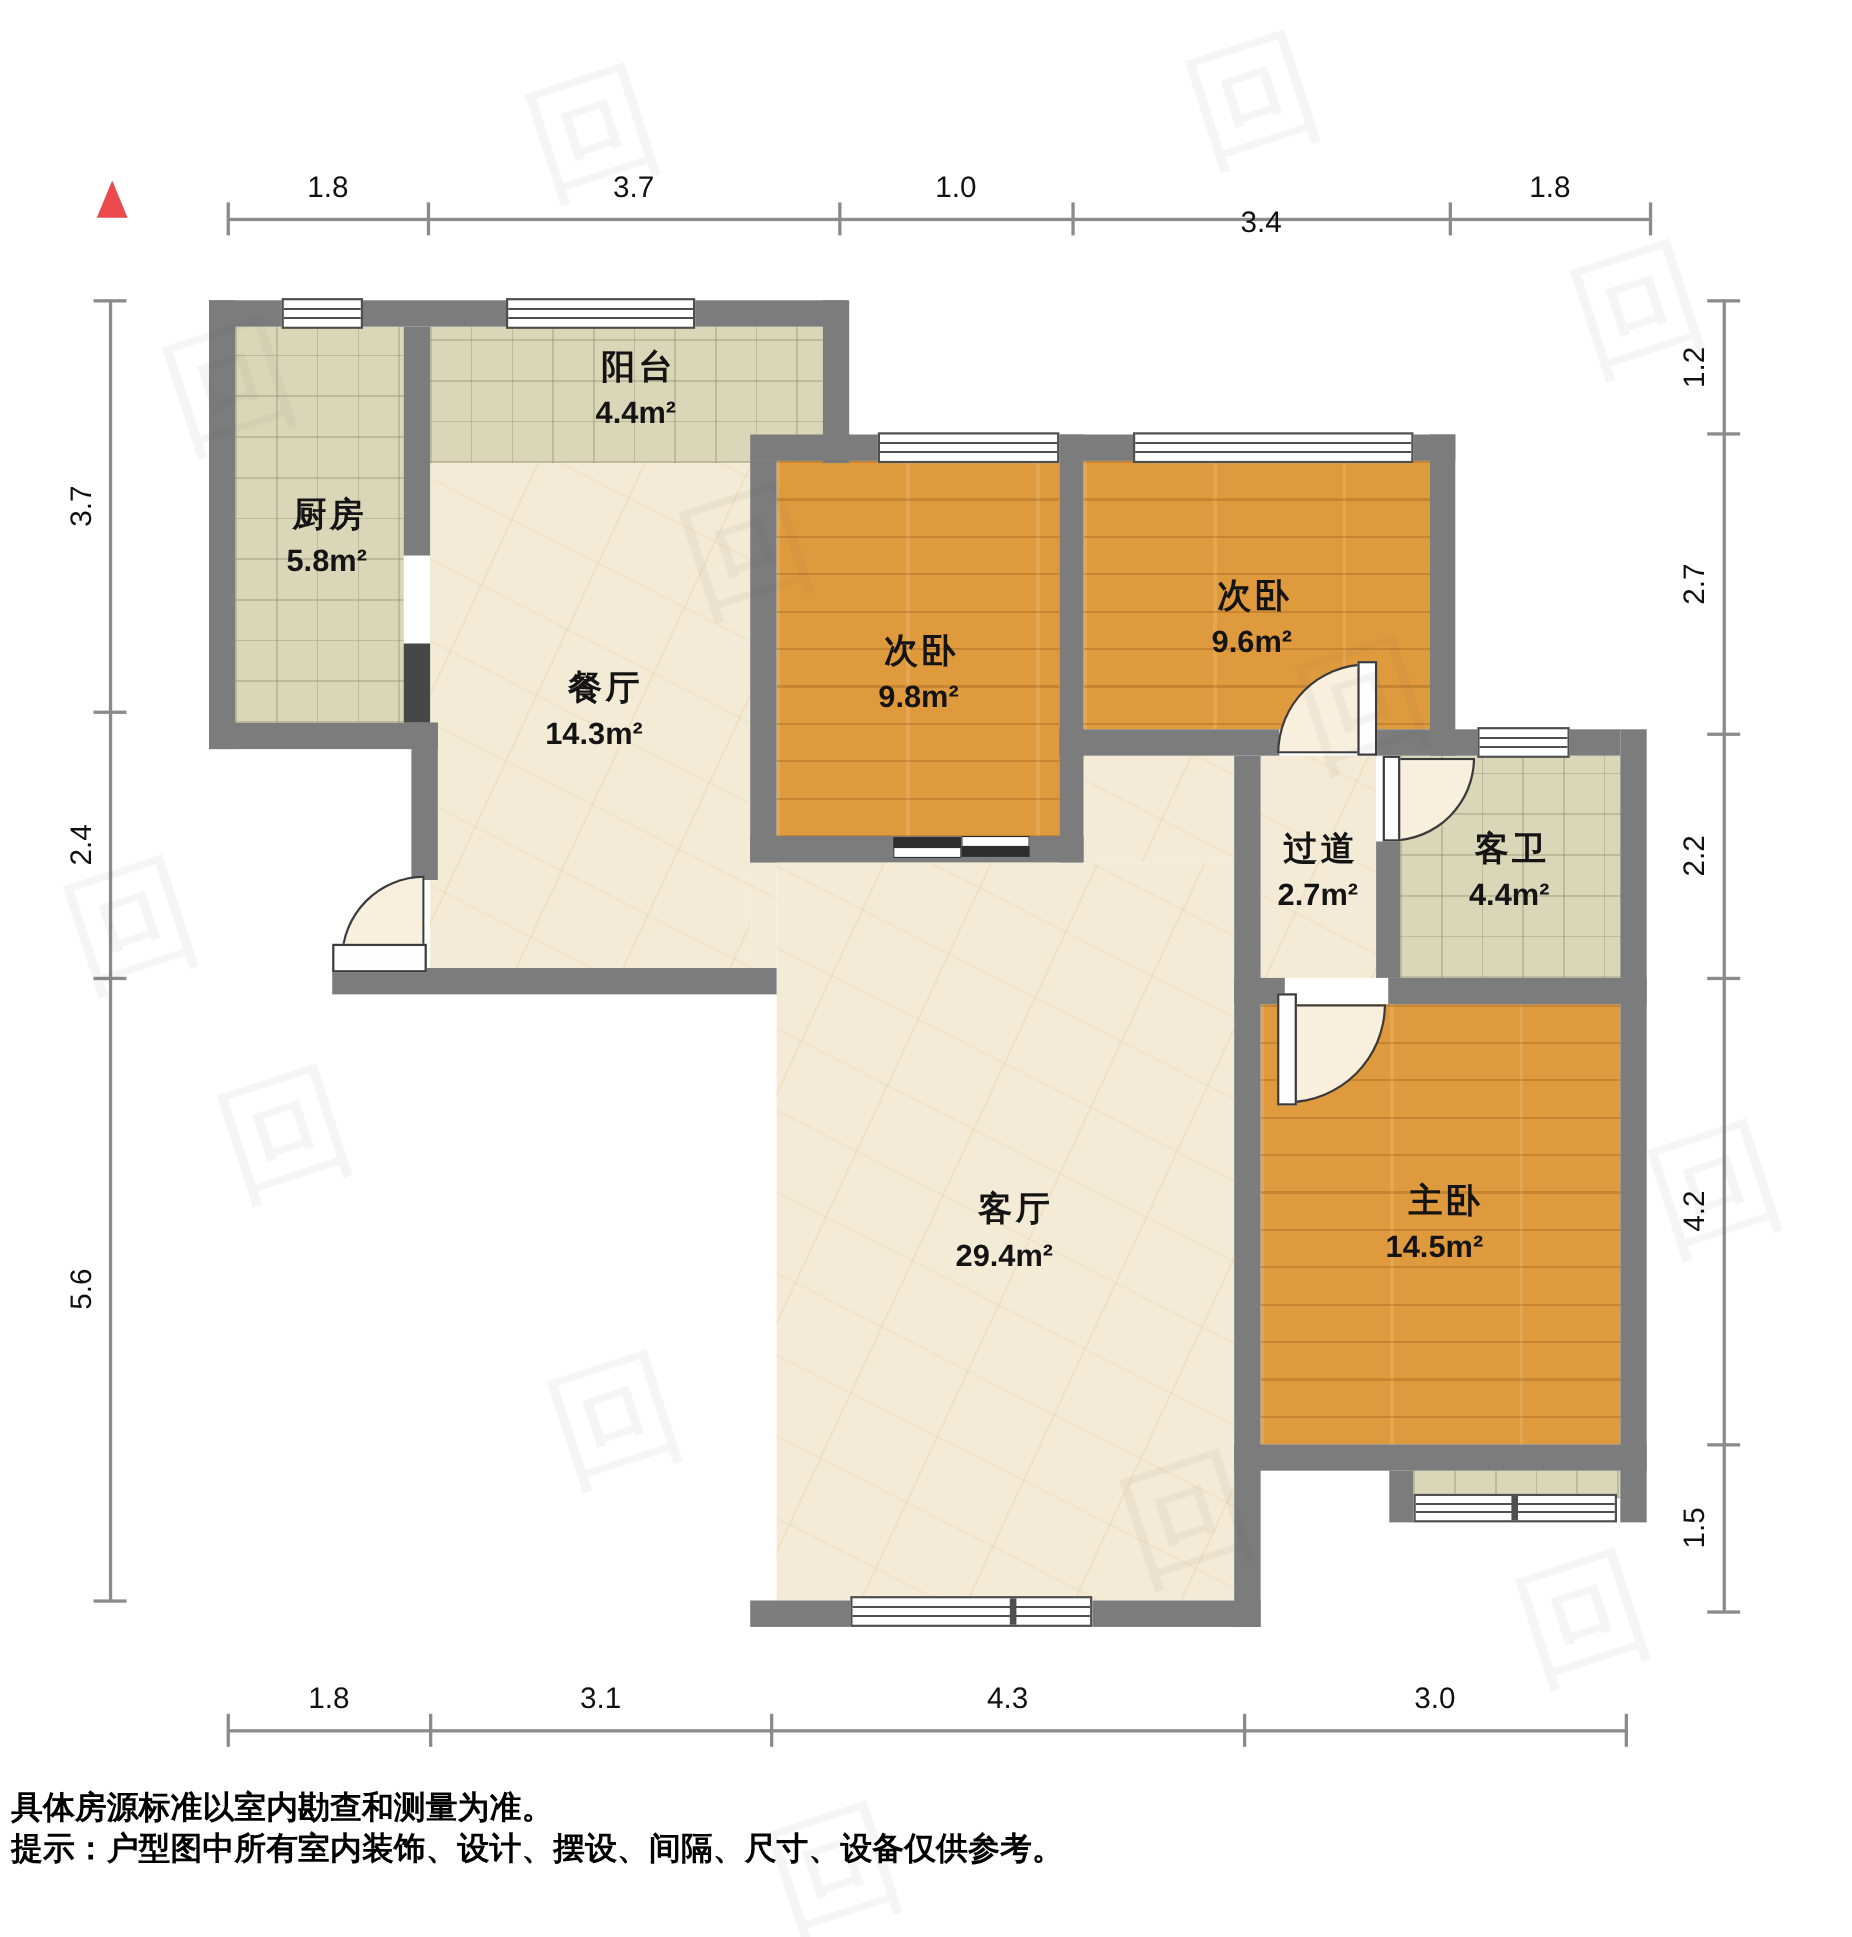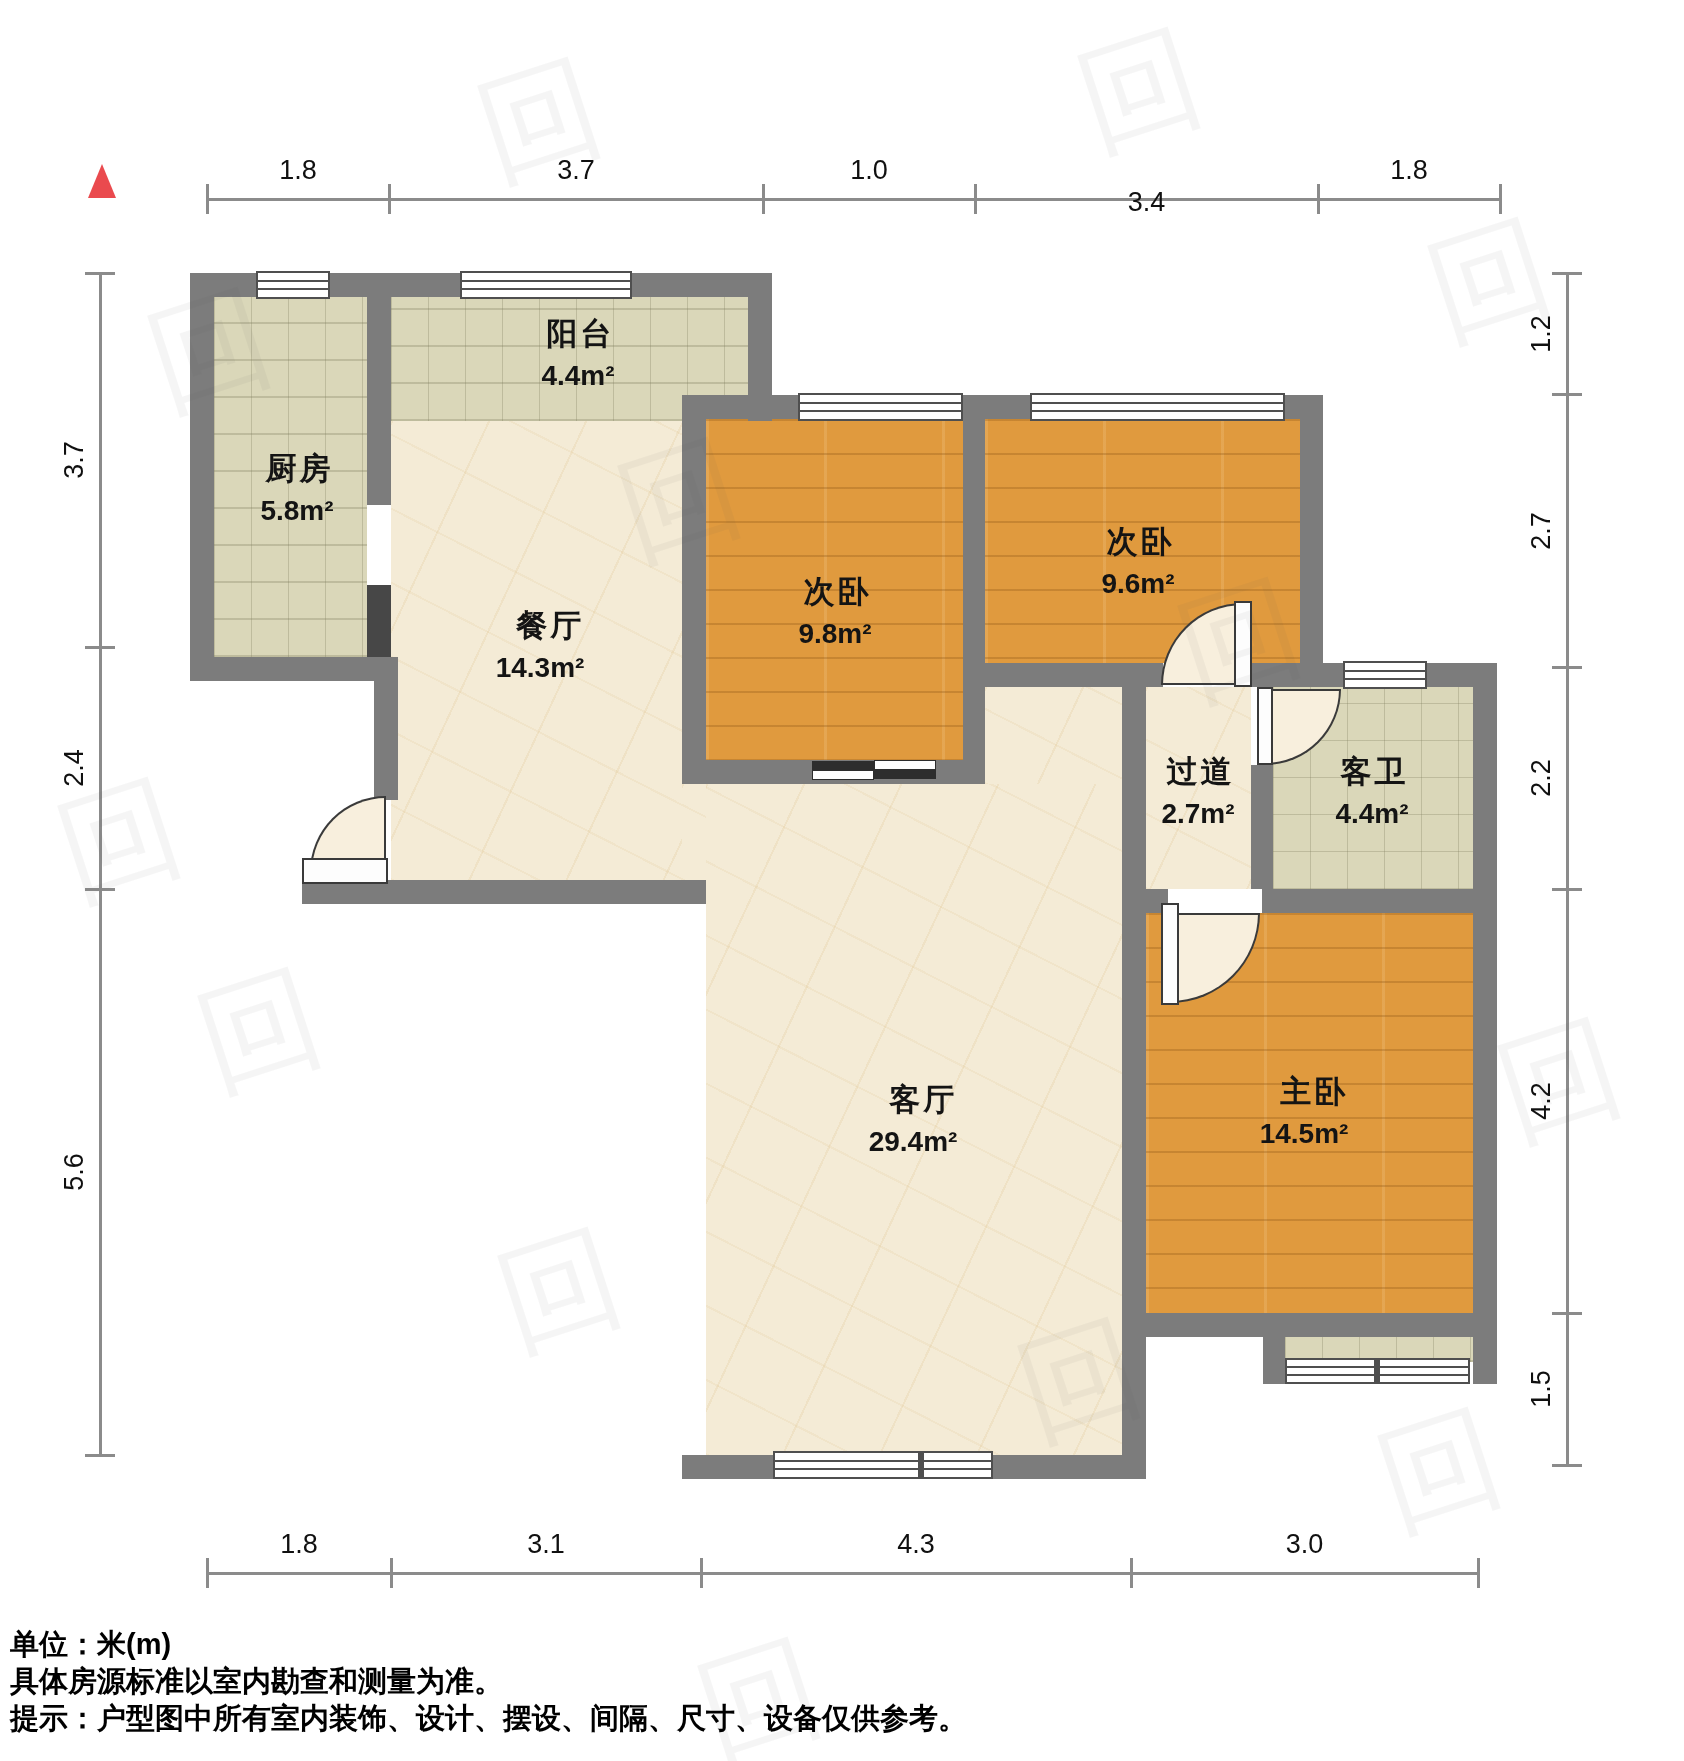--- a/index.html
+++ b/index.html
@@ -208,17 +208,16 @@
       <div class="watermark" style="left: 60px; top: 760px;">回</div>
       <div class="watermark" style="left: 200px; top: 950px;">回</div>
       <div class="watermark" style="left: 1500px; top: 1000px;">回</div>
       <div class="watermark" style="left: 500px; top: 1210px;">回</div>
       <div class="watermark" style="left: 1020px; top: 1300px;">回</div>
       <div class="watermark" style="left: 1380px; top: 1390px;">回</div>
       <div class="watermark" style="left: 700px; top: 1620px;">回</div>
     </div>
 
   <div class="footer">
-    <div>单位：米(m)</div>
     <div>具体房源标准以室内勘查和测量为准。</div>
     <div>提示：户型图中所有室内装饰、设计、摆设、间隔、尺寸、设备仅供参考。</div>
   </div>
 </div>
 
 </body></html>

